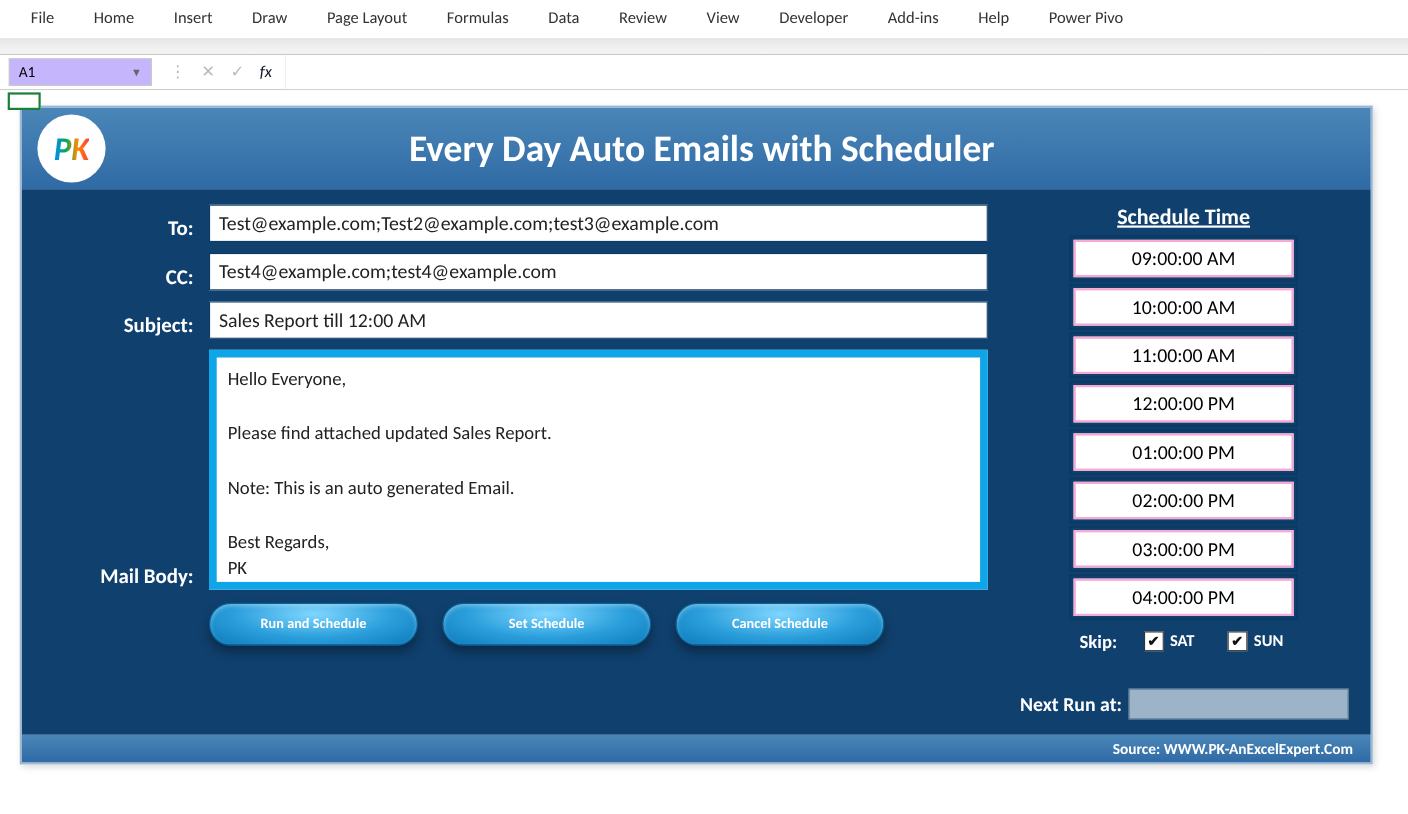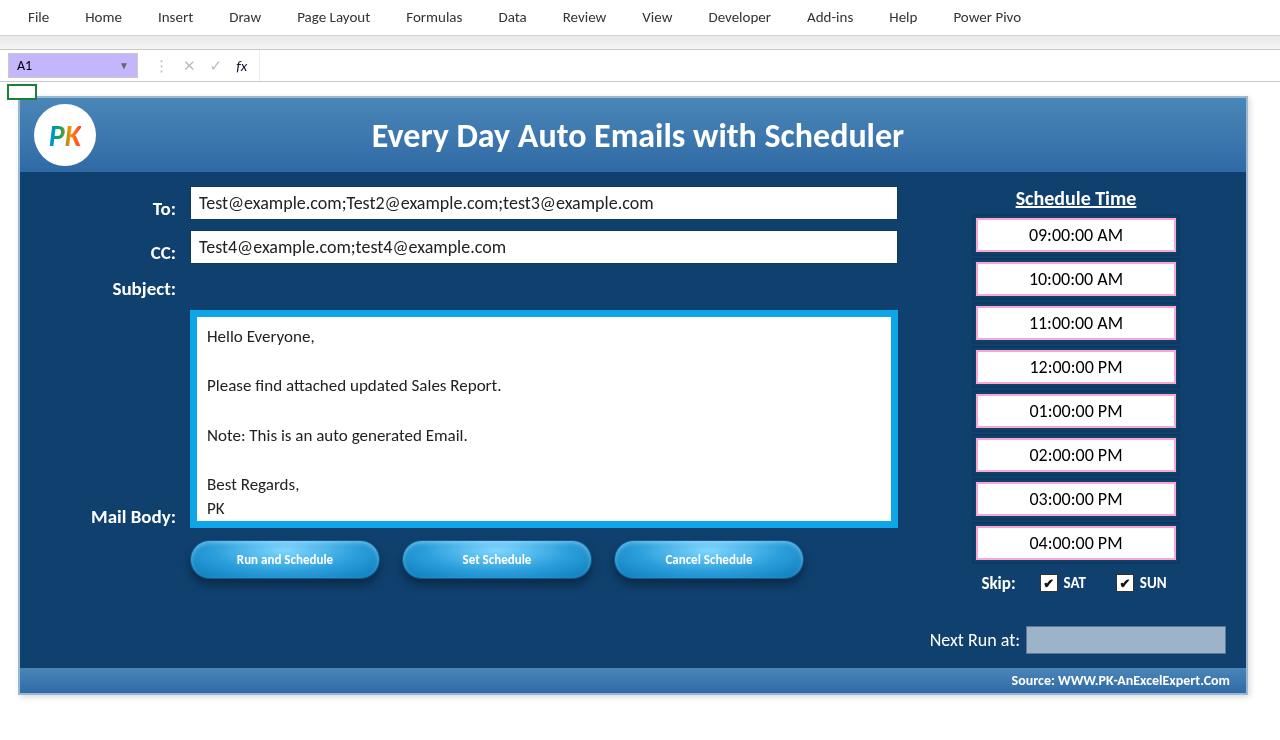--- a/index.html
+++ b/index.html
@@ -230,21 +230,21 @@
     border:1px solid #333;
     display:flex; align-items:center; justify-content:center;
     font-size:13px; color:#111;
   }
   .next-run-row {
     display:flex;
     align-items:center;
     gap: 6px;
     color:#fff;
     font-size: 18px;
-    font-weight:400;
+    font-weight:700;
     margin-top: 32px;
     width: 100%;
     justify-content:flex-end;
   }
   .next-run-box {
     width: 200px; height:28px;
     background: #9db4c8;
     border:1px solid #5a7a97;
   }
   .panel-footer {
@@ -307,20 +307,21 @@
         <div class="field-row">
           <div class="field-label">To:</div>
           <div class="field-input">Test@example.com;Test2@example.com;test3@example.com</div>
         </div>
         <div class="field-row">
           <div class="field-label">CC:</div>
           <div class="field-input">Test4@example.com;test4@example.com</div>
         </div>
         <div class="field-row">
           <div class="field-label">Subject:</div>
+          <div class="field-input">Sales Report till 12:00 AM</div>
         </div>
         <div class="field-row">
           <div class="field-label">Mail Body:</div>
           <div class="mail-body-box">Hello Everyone,
 
 Please find attached updated Sales Report.
 
 Note: This is an auto generated Email.
 
 Best Regards,

